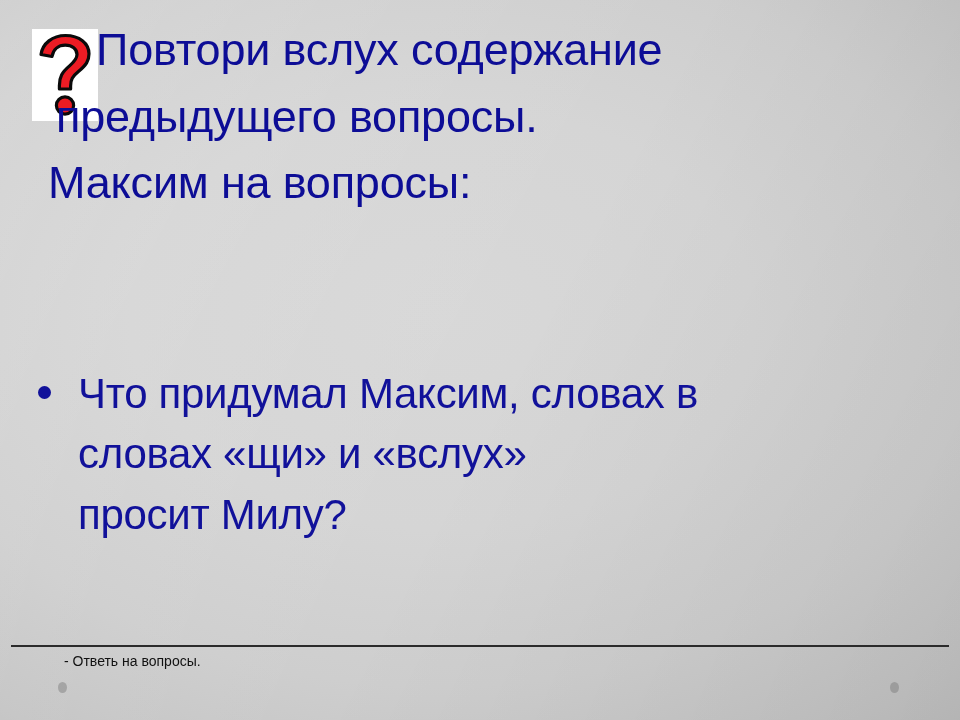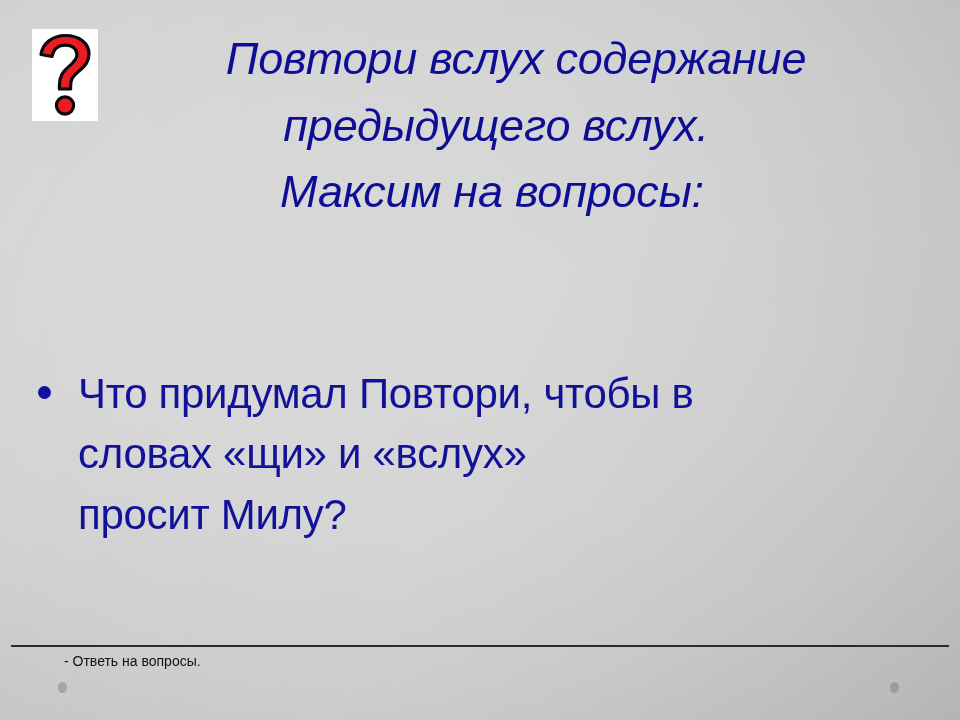--- a/index.html
+++ b/index.html
@@ -55,30 +55,29 @@
   .qmark-box svg {
     display: block;
     width: 58px;
     height: 84px;
   }
 
   
   .title-block {
     position: absolute;
     left: 96px;
-    top: 26px;
+    top: 17px;
     width: 840px;
-    text-align: center;
+    text-align: left;
     color: #0d0d96;
     font-size: 45px;
     line-height: 1.48;
     font-weight: 400;
     letter-spacing: -0.2px;
     white-space: nowrap;
-    font-style: italic;
   }
   .title-block .tline {
     display: block;
   }
   .title-block .tline.l2 { margin-left: -40px; }
   .title-block .tline.l3 { margin-left: -48px; }
 
   
   .body-list {
     position: absolute;
@@ -162,28 +161,28 @@
                L34.6 53.0
                C34.6 46.6 36.4 43.6 42.4 38.6
                C50.2 32.2 53.0 27.8 53.0 20.8
                C53.0 10.2 43.3 2.5 29.5 2.5 Z" fill="#ec1c24" stroke="#0a0a0a" stroke-width="3.2" stroke-linejoin="round"></path>
       <circle cx="29.0" cy="72.5" r="8.6" fill="#ec1c24" stroke="#0a0a0a" stroke-width="3.2"></circle>
     </svg>
   </div>
 
   <div class="title-block">
     <span class="tline l1">Повтори вслух содержание</span>
-    <span class="tline l2">предыдущего вслух.</span>
+    <span class="tline l2">предыдущего вопросы.</span>
     <span class="tline l3">Максим на вопросы:</span>
   </div>
 
   <ul class="body-list">
     <li class="body-item">
       <span class="bullet-dot"></span>
-      <span class="body-line">Что придумал Повтори, чтобы в</span>
+      <span class="body-line">Что придумал Максим, словах в</span>
       <span class="body-line">словах «щи» и «вслух»</span>
       <span class="body-line">просит Милу?</span>
     </li>
   </ul>
 
   <div class="footer-rule"></div>
   <div class="footer-note">- Ответь на вопросы.</div>
 
   <span class="deco-dot left"></span>
   <span class="deco-dot right"></span>

